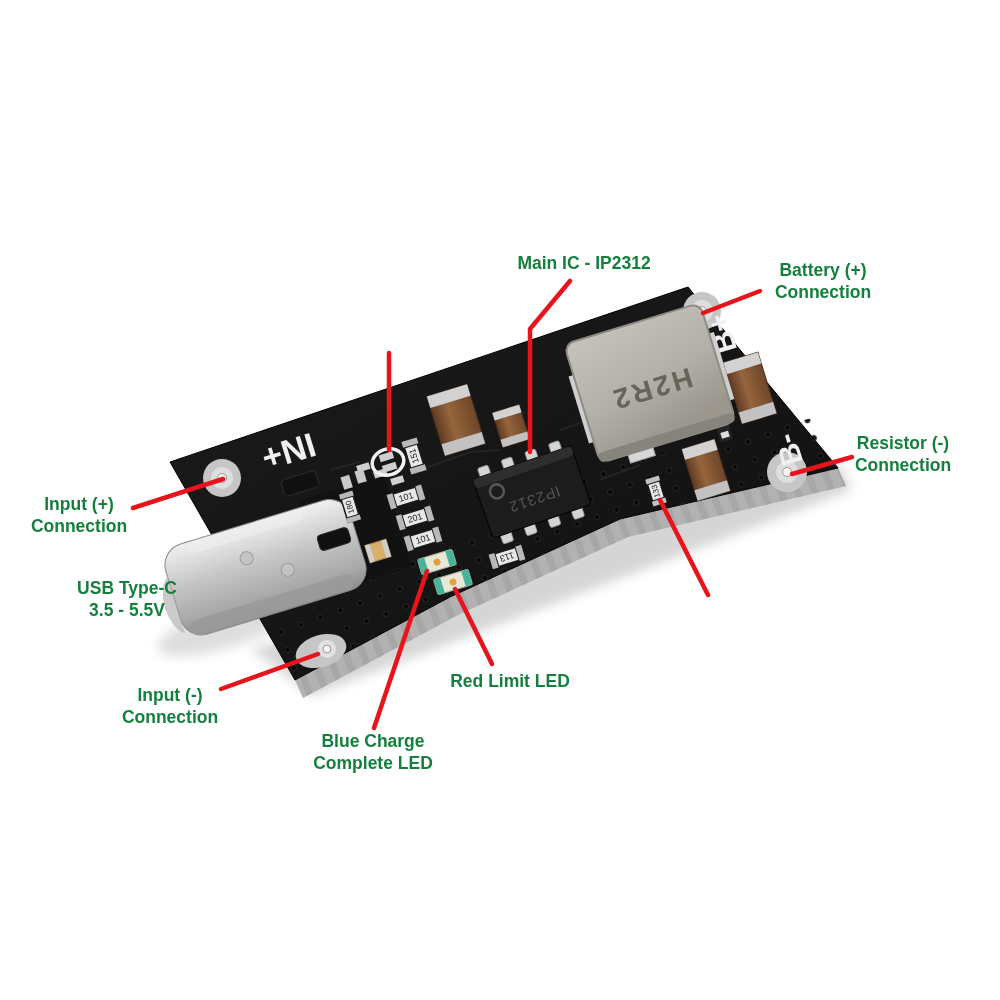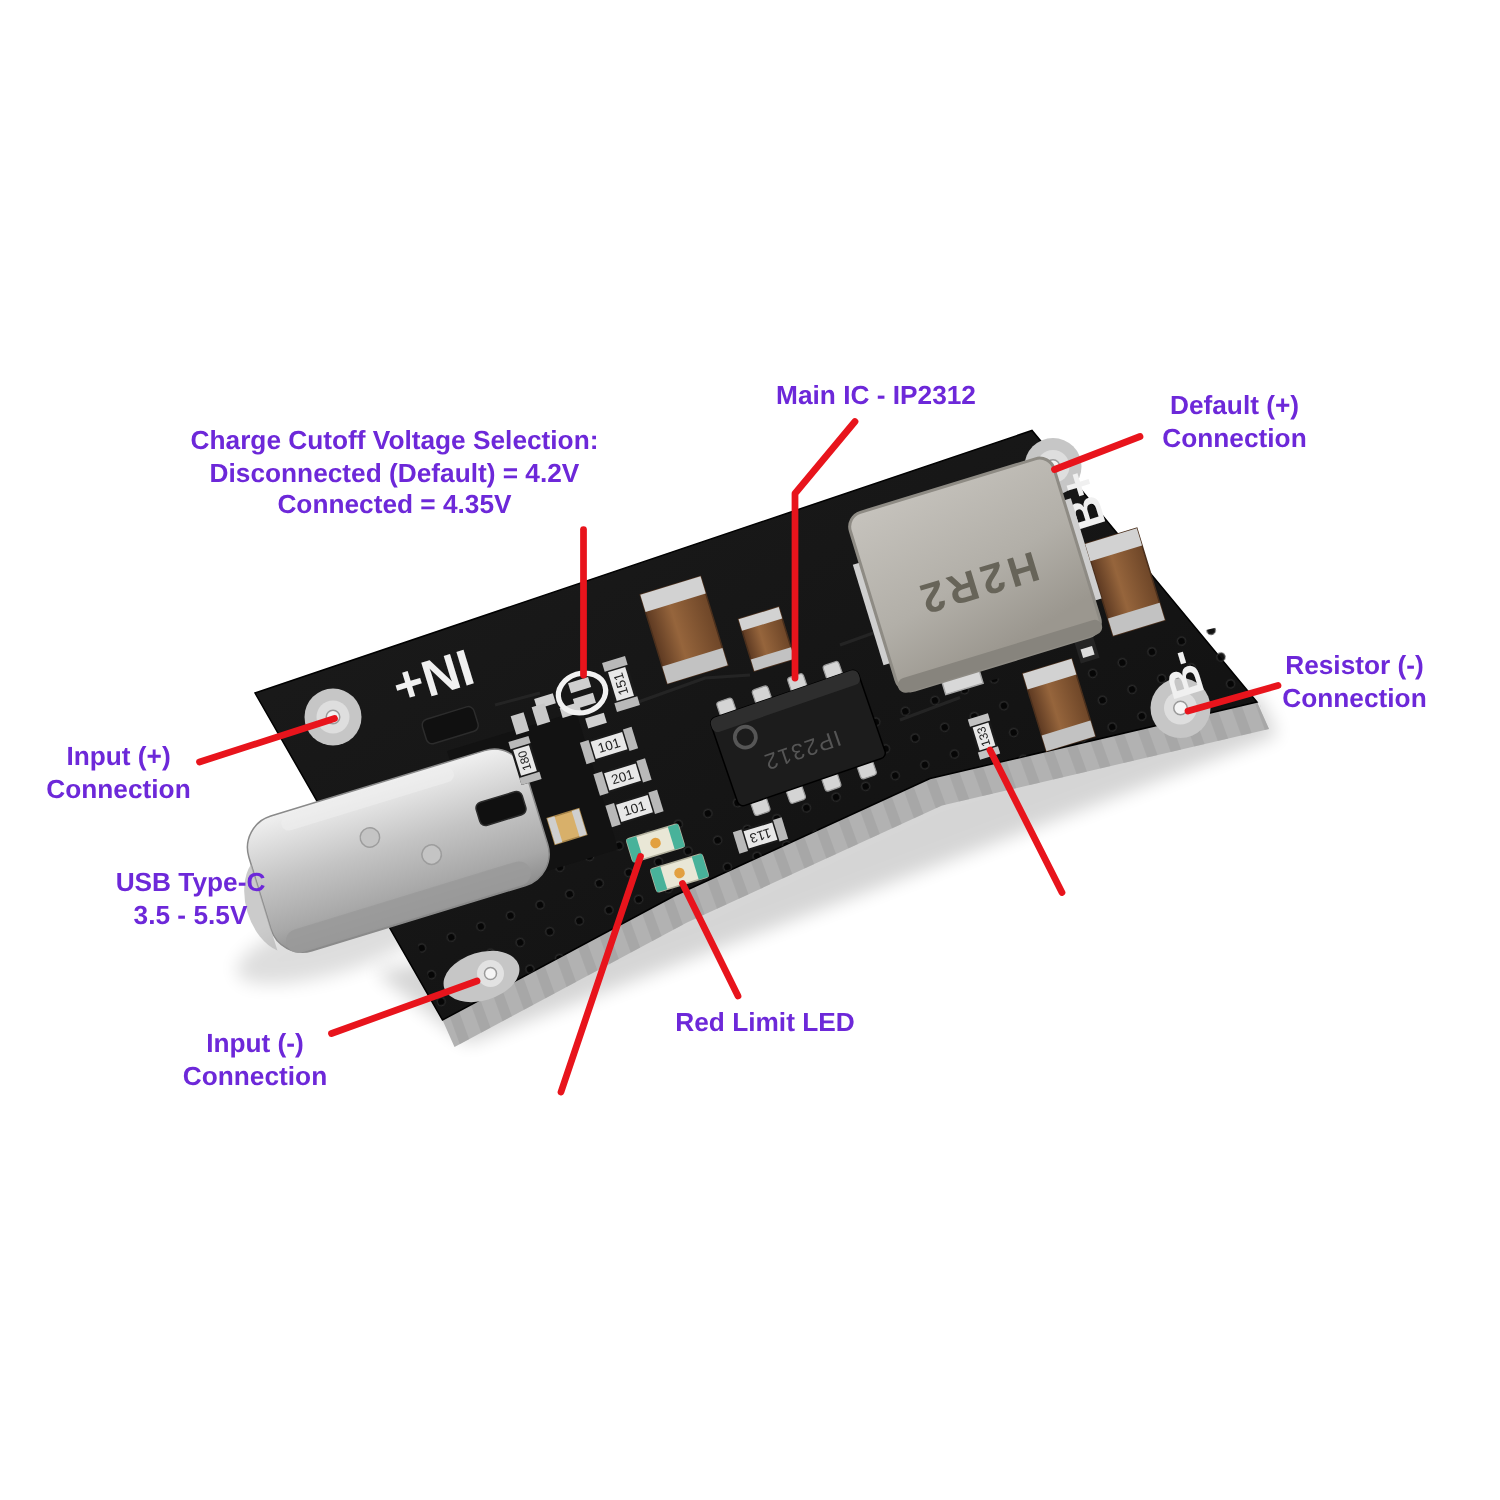--- a/index.html
+++ b/index.html
@@ -1,20 +1,20 @@
 <!DOCTYPE html>
 <html><head>
 <meta charset="utf-8">
 <style>
   html,body{margin:0;padding:0;background:#fff;}
   #stage{position:relative;width:1000px;height:1000px;background:#fff;overflow:hidden;
          font-family:"Liberation Sans",sans-serif;}
   #board-svg{position:absolute;left:0;top:0;}
   .lbl{position:absolute;transform:translateX(-50%);text-align:center;
-       font-weight:bold;font-size:17.5px;line-height:21.5px;color:#6d28d9;white-space:nowrap;}
+       font-weight:bold;font-size:17.5px;line-height:21.5px;color:#15803d;white-space:nowrap;}
 </style>
 </head>
 <body>
 
 <div id="stage">
 
 <svg id="board-svg" width="1000" height="1000" viewBox="0 0 1000 1000">
   <defs>
     <linearGradient id="gBoard" x1="0" y1="0" x2="1" y2="1">
       <stop offset="0" stop-color="#1c1c1c"></stop>
@@ -249,32 +249,27 @@
     <line x1="760" y1="291" x2="703" y2="313"></line>
     <line x1="852" y1="457" x2="792" y2="474"></line>
     <line x1="133" y1="508" x2="223" y2="479"></line>
     <line x1="221" y1="689" x2="318" y2="654"></line>
     <line x1="427" y1="571" x2="374" y2="728"></line>
     <line x1="455" y1="589" x2="492" y2="664"></line>
     <line x1="660" y1="500" x2="708" y2="595"></line>
   </g>
 </svg>
 
-<div class="lbl" style="left:263px;top:283px">
-  <div>Charge Cutoff Voltage Selection:</div>
-  <div>Disconnected (Default) = 4.2V</div>
-  <div>Connected = 4.35V</div>
-</div>
 
 <div class="lbl" style="left:584px;top:253px">
   <div>Main IC - IP2312</div>
 </div>
 
 <div class="lbl" style="left:823px;top:260px">
-  <div>Default (+)</div>
+  <div>Battery (+)</div>
   <div>Connection</div>
 </div>
 
 <div class="lbl" style="left:903px;top:433px">
   <div>Resistor (-)</div>
   <div>Connection</div>
 </div>
 
 <div class="lbl" style="left:79px;top:494px">
   <div>Input (+)</div>
@@ -284,19 +279,23 @@
 <div class="lbl" style="left:127px;top:578px">
   <div>USB Type-C</div>
   <div>3.5 - 5.5V</div>
 </div>
 
 <div class="lbl" style="left:170px;top:685px">
   <div>Input (-)</div>
   <div>Connection</div>
 </div>
 
+<div class="lbl" style="left:373px;top:731px">
+  <div>Blue Charge</div>
+  <div>Complete LED</div>
+</div>
 
 <div class="lbl" style="left:510px;top:671px">
   <div>Red Limit LED</div>
 </div>
 
 
 </div>
 
 </body></html>

